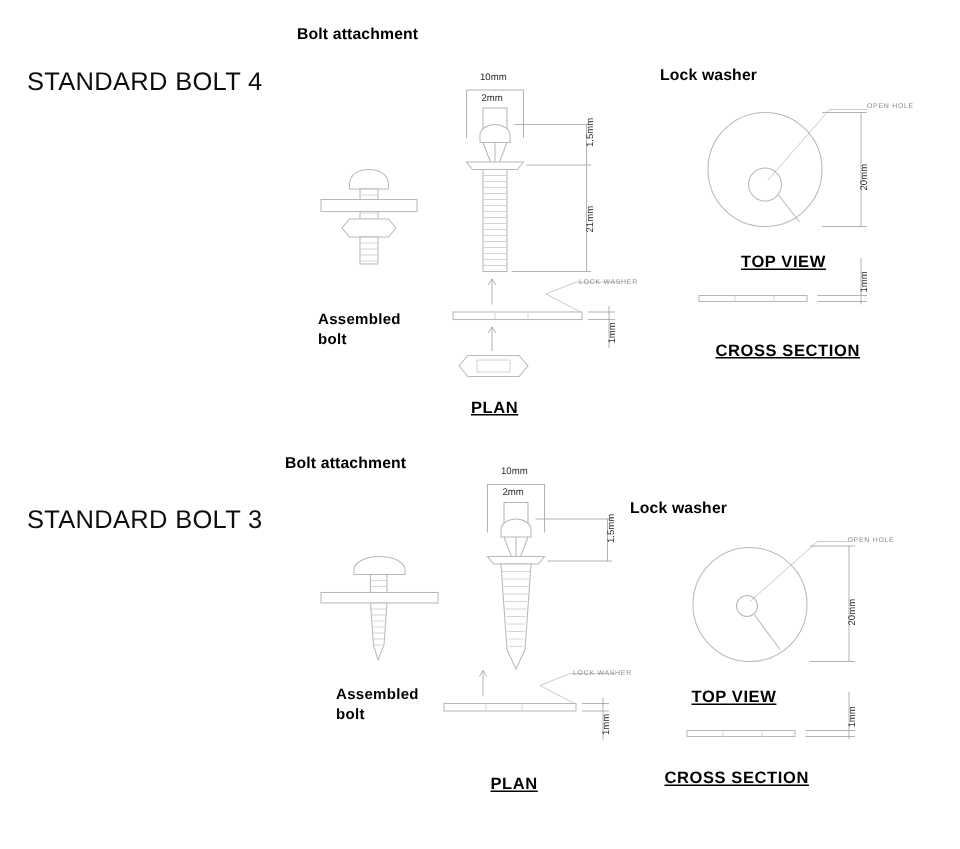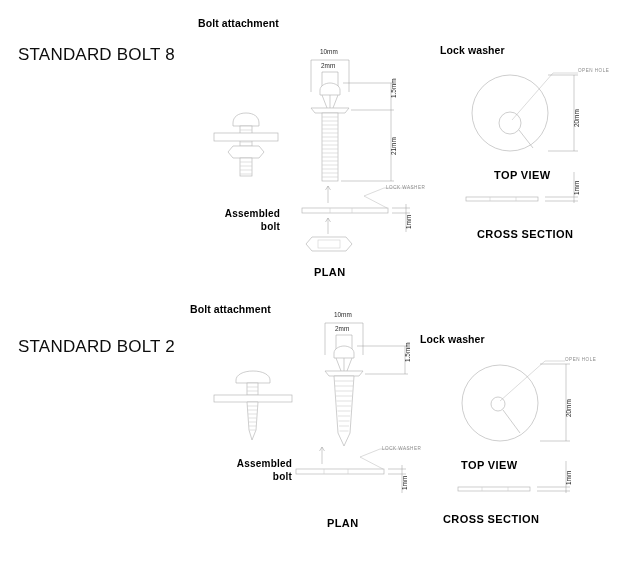--- a/index.html
+++ b/index.html
@@ -16,25 +16,25 @@
   .title{
     position:absolute;font-size:17px;font-weight:400;letter-spacing:.2px;
     color:#0d0d0d;white-space:nowrap;
   }
   .hdr{
     position:absolute;font-size:10.5px;font-weight:bold;color:#000;
     white-space:nowrap;letter-spacing:.1px;
   }
   .cap{
     position:absolute;font-size:10px;font-weight:bold;color:#000;
-    white-space:nowrap;text-align:right;letter-spacing:.2px;
+    white-space:nowrap;text-align:left;letter-spacing:.2px;
   }
   .capbig{
     position:absolute;font-size:11px;font-weight:bold;color:#000;
-    white-space:nowrap;letter-spacing:.4px;
+    white-space:nowrap;letter-spacing:.4px;text-decoration:underline;
   }
   .dim{
     position:absolute;font-size:6.4px;color:#2a2a2a;white-space:nowrap;
     font-family:"Liberation Sans","DejaVu Sans",sans-serif;
   }
   .dimv{
     position:absolute;font-size:6.4px;color:#2a2a2a;white-space:nowrap;
     transform-origin:left top;transform:rotate(-90deg);
   }
   .note{
@@ -50,21 +50,21 @@
 </style>
 </head>
 <body>
 
 <div class="sheet">
 
   <div class="sec sec1">
 
     <div class="hdr" style="left:198px;top:17px;">Bolt attachment</div>
 
-    <div class="title" style="left:18px;top:45px;">STANDARD BOLT 8</div>
+    <div class="title" style="left:18px;top:45px;">STANDARD BOLT 4</div>
 
     <div class="hdr" style="left:440px;top:44px;">Lock washer</div>
 
     <svg width="640" height="283">
 
       <path class="ln wh" d="M233,126 L233,123 C233,117 238,113 246,113 C254,113 259,117 259,123 L259,126 Z"></path>
 
       <rect class="ln wh" x="240" y="126" width="12" height="24"></rect>
 
       <g class="ln2">
@@ -202,21 +202,21 @@
     <div class="dimv" style="left:573px;top:195px;">1mm</div>
 
     <div class="capbig" style="left:494px;top:169px;">TOP VIEW</div>
     <div class="capbig" style="left:477px;top:228px;">CROSS SECTION</div>
   </div>
 
   <div class="sec sec2">
 
     <div class="hdr" style="left:190px;top:20px;">Bolt attachment</div>
 
-    <div class="title" style="left:18px;top:54px;">STANDARD BOLT 2</div>
+    <div class="title" style="left:18px;top:54px;">STANDARD BOLT 3</div>
 
     <div class="hdr" style="left:420px;top:50px;">Lock washer</div>
 
     <svg width="640" height="283">
       <path class="ln wh" d="M236,100 L236,97 C236,92 243,88 253,88 C263,88 270,92 270,97 L270,100 Z"></path>
       <rect class="ln wh" x="247" y="100" width="11" height="16"></rect>
       <g class="ln2">
         <line x1="247" y1="104" x2="258" y2="104"></line>
           <line x1="247" y1="108" x2="258" y2="108"></line>
         <line x1="247" y1="112" x2="258" y2="112"></line>

